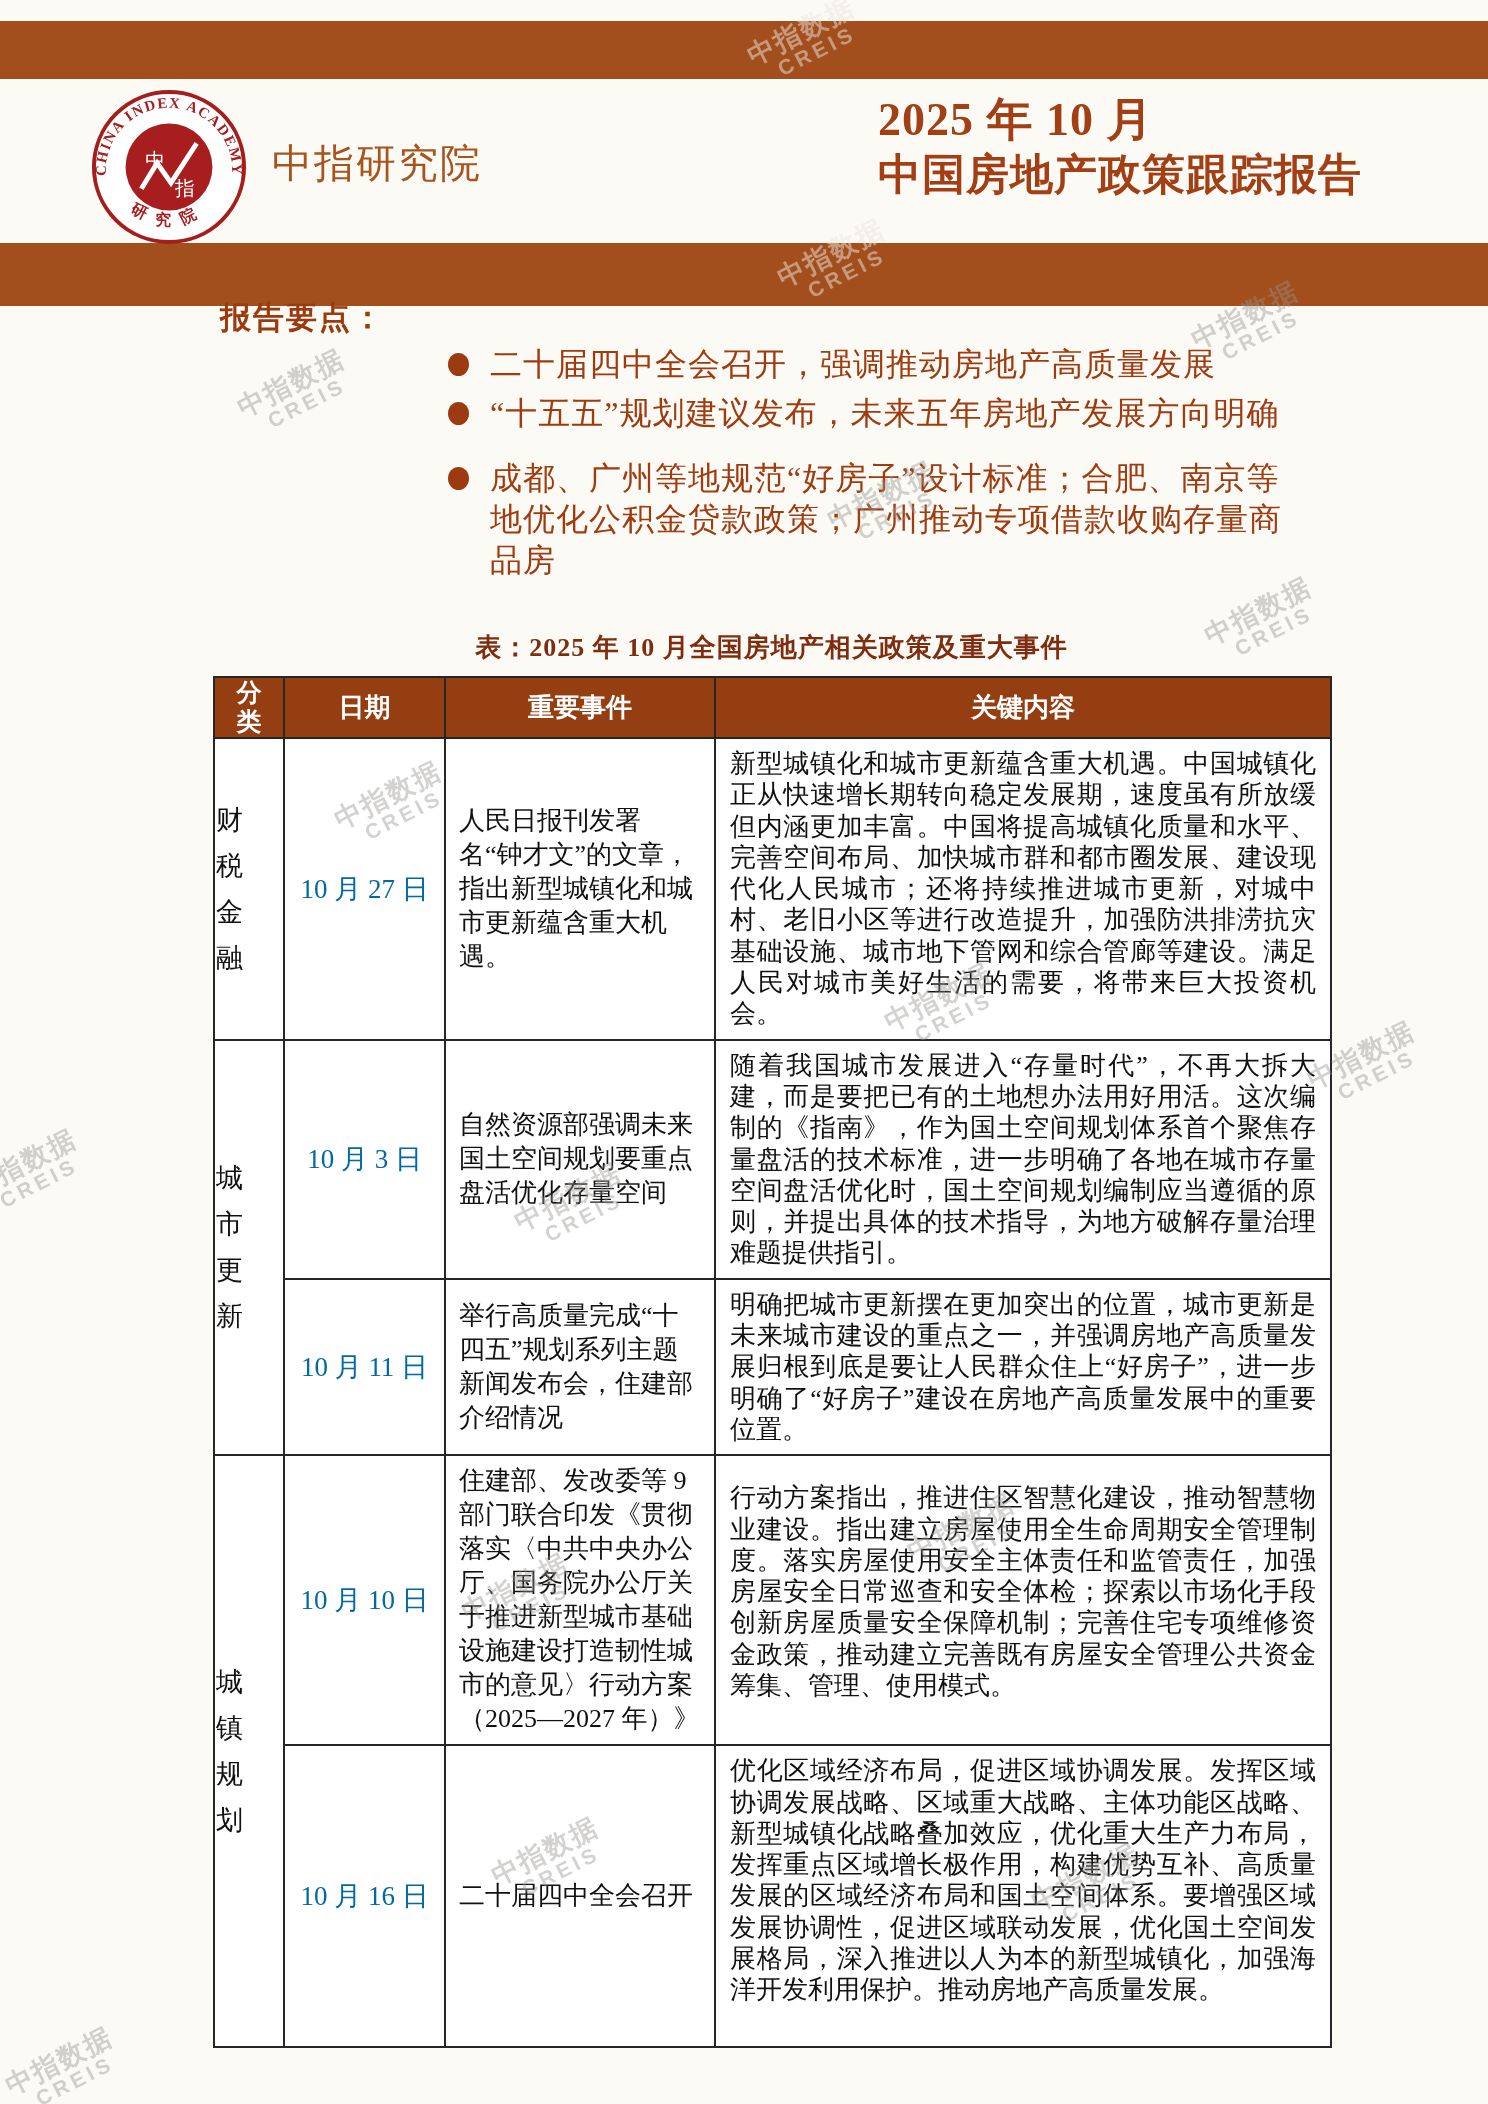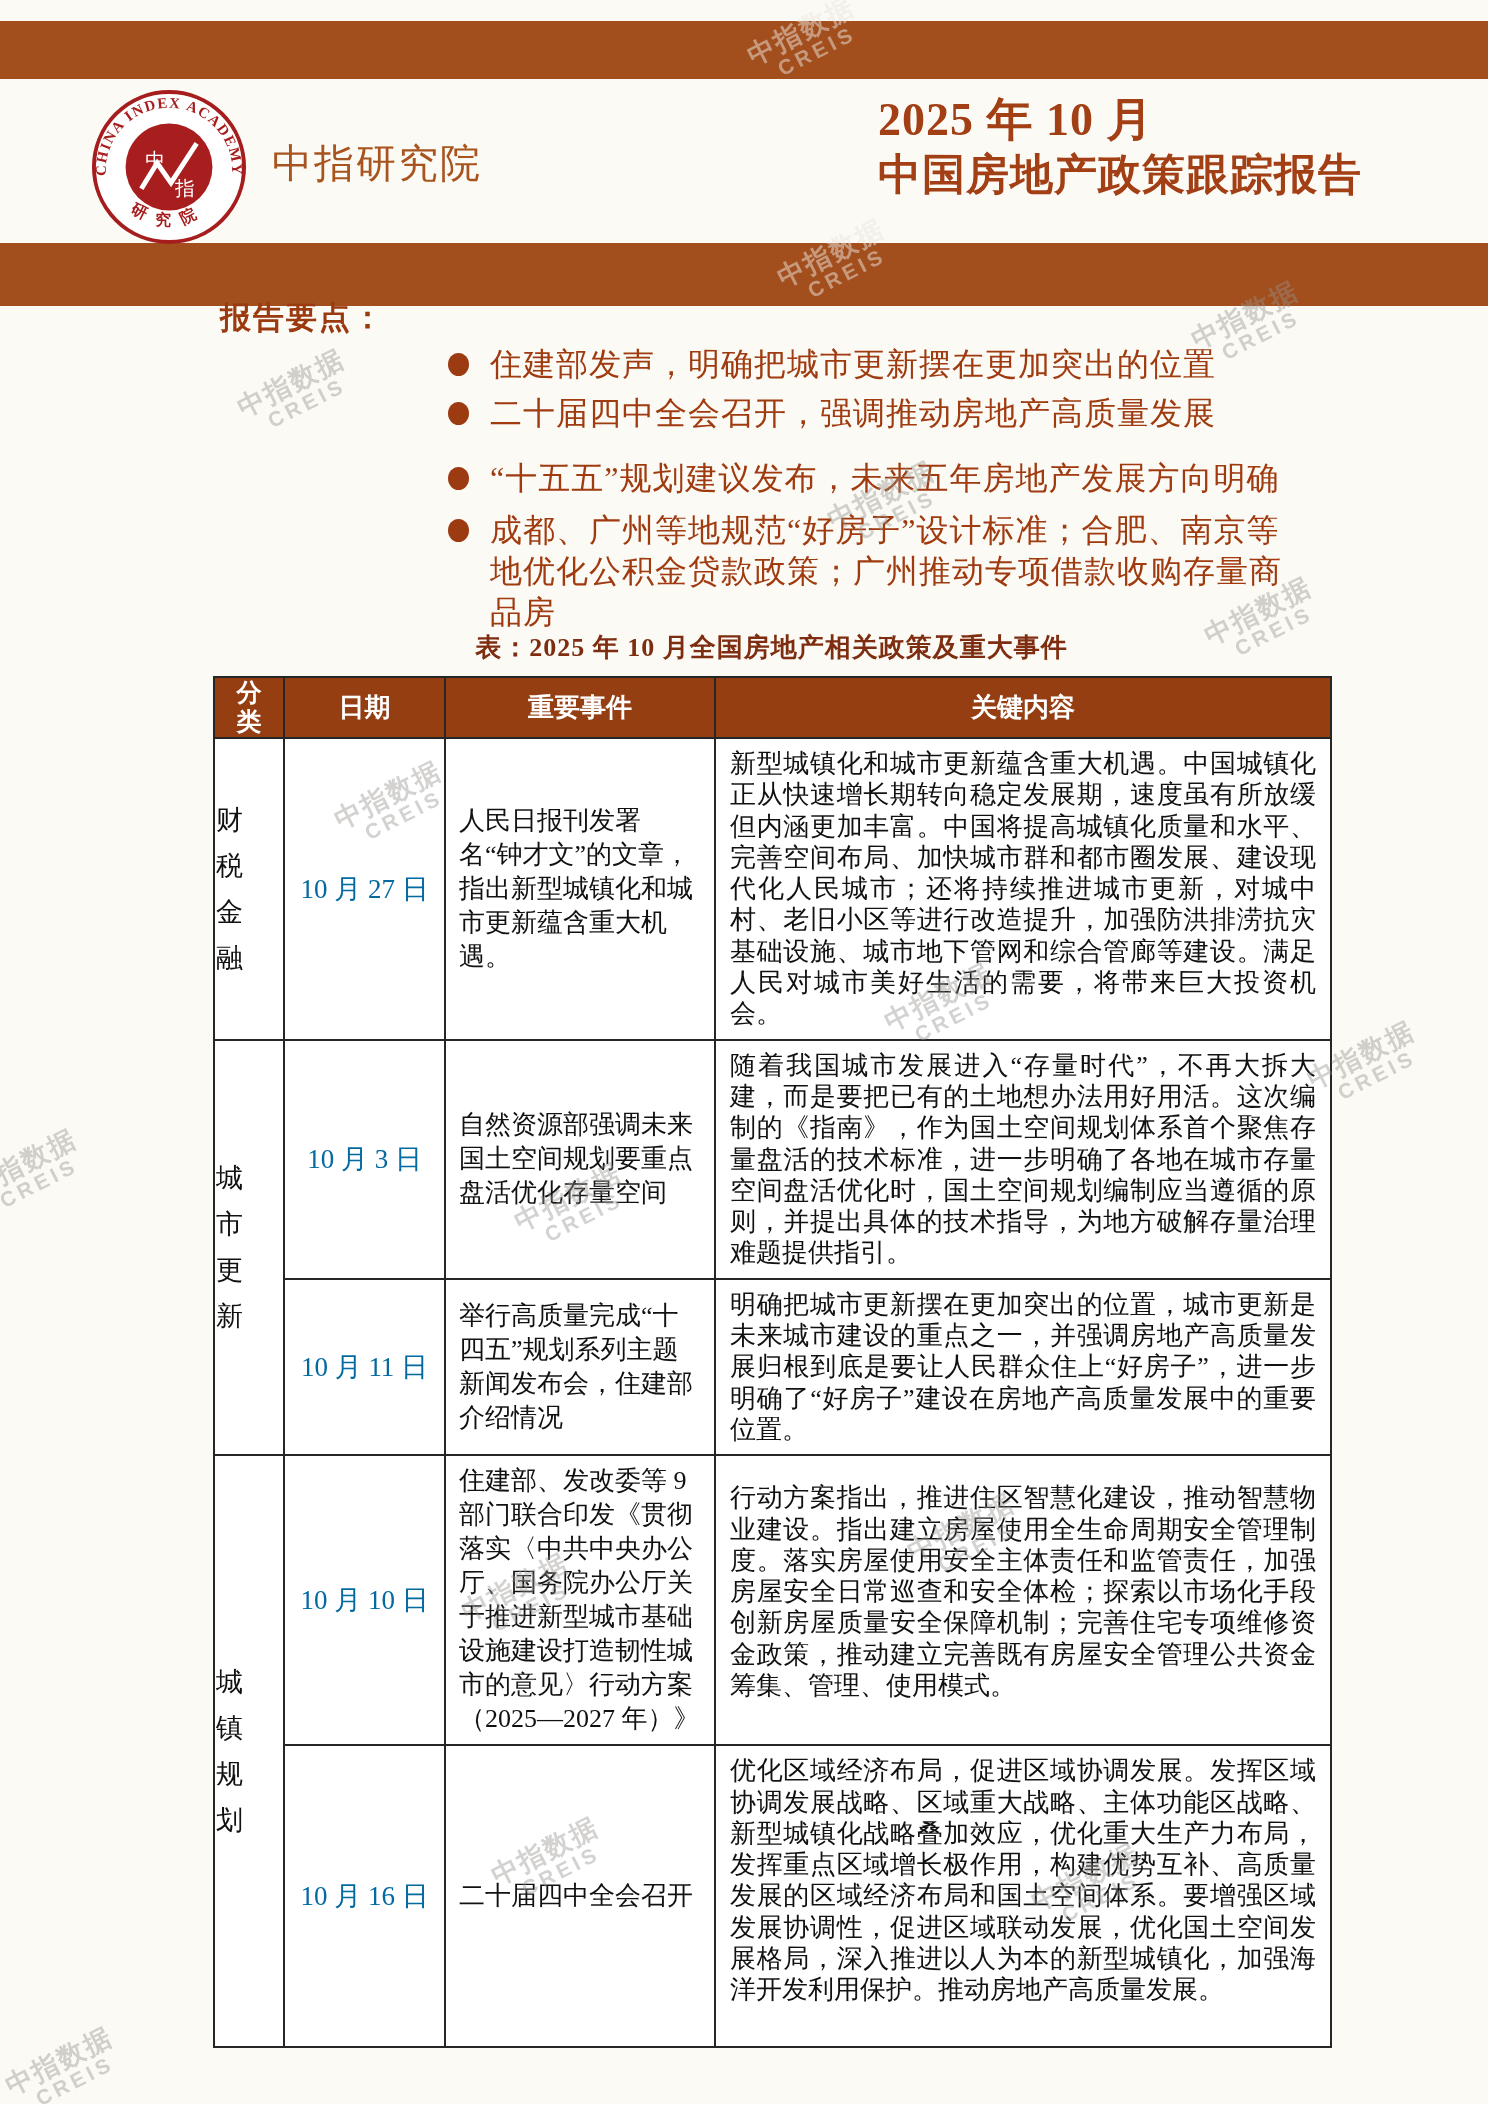--- a/index.html
+++ b/index.html
@@ -105,24 +105,20 @@
 
   <div class="title-block">
     <div class="title-line1">2025 年 10 月</div>
     <div class="title-line2">中国房地产政策跟踪报告</div>
   </div>
 
   <div class="hl-label">报告要点：</div>
   <ul class="hl-list">
     <li>
       <span class="dot"></span>
-      <span>住建部发声，明确把城市更新摆在更加突出的位置</span>
-    </li>
-    <li>
-      <span class="dot"></span>
       <span>二十届四中全会召开，强调推动房地产高质量发展</span>
     </li>
     <li>
       <span class="dot"></span>
       <span>“十五五”规划建议发布，未来五年房地产发展方向明确</span>
     </li>
     <li>
       <span class="dot"></span>
       <span>成都、广州等地规范“好房子”设计标准；合肥、南京等地优化公积金贷款政策；广州推动专项借款收购存量商品房</span>
     </li>

